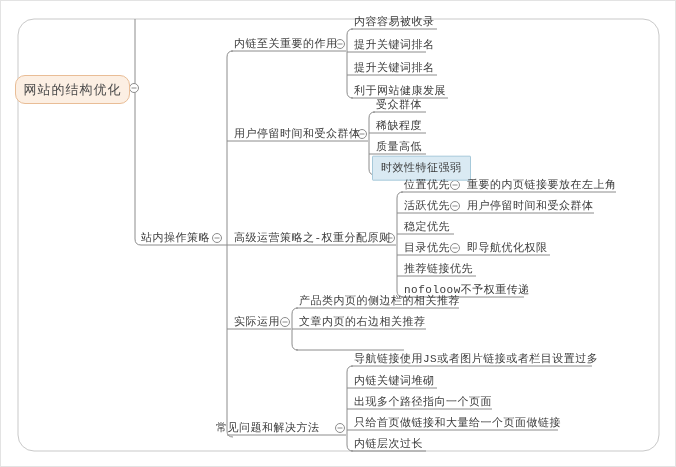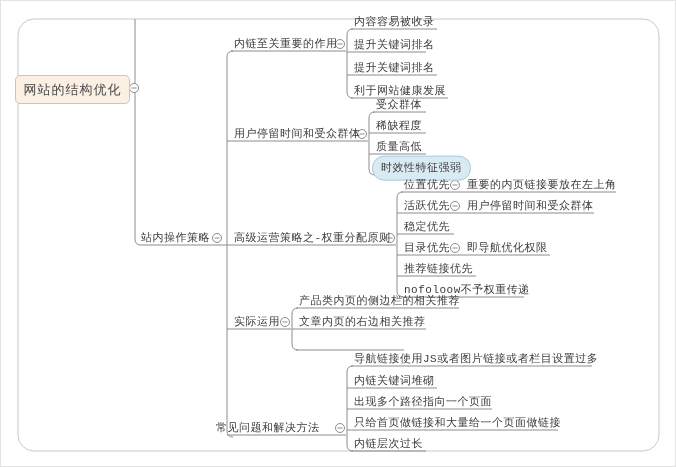--- a/index.html
+++ b/index.html
@@ -11,25 +11,25 @@
   .wires{position:absolute;left:0;top:0;}
   .t{
     position:absolute;transform:translateY(-50%);
     font-size:11px;line-height:1.15;color:#3b3b3b;white-space:nowrap;
     letter-spacing:0.5px;
     font-family:Liberation Mono, monospace;
   }
   .root{
     position:absolute;left:14px;top:74px;width:113px;height:27px;
     display:flex;align-items:center;justify-content:center;
-    background:#fcefe3;border:1px solid #e9bd96;border-radius:5px;
+    background:#fcefe3;border:1px solid #e9bd96;border-radius:10px;
     font-size:13px;color:#4a4a4a;letter-spacing:1px;
   }
   .hl{
-    background:#daeaf3;border:1px solid #a6c9da;border-radius:12px;
+    background:#daeaf3;border:1px solid #a6c9da;border-radius:1px;
     padding:5px 8px;
   }
 </style>
 </head>
 <body>
 
 <div class="stage">
 
   <svg class="wires" width="676" height="467" viewBox="0 0 676 467">
 

